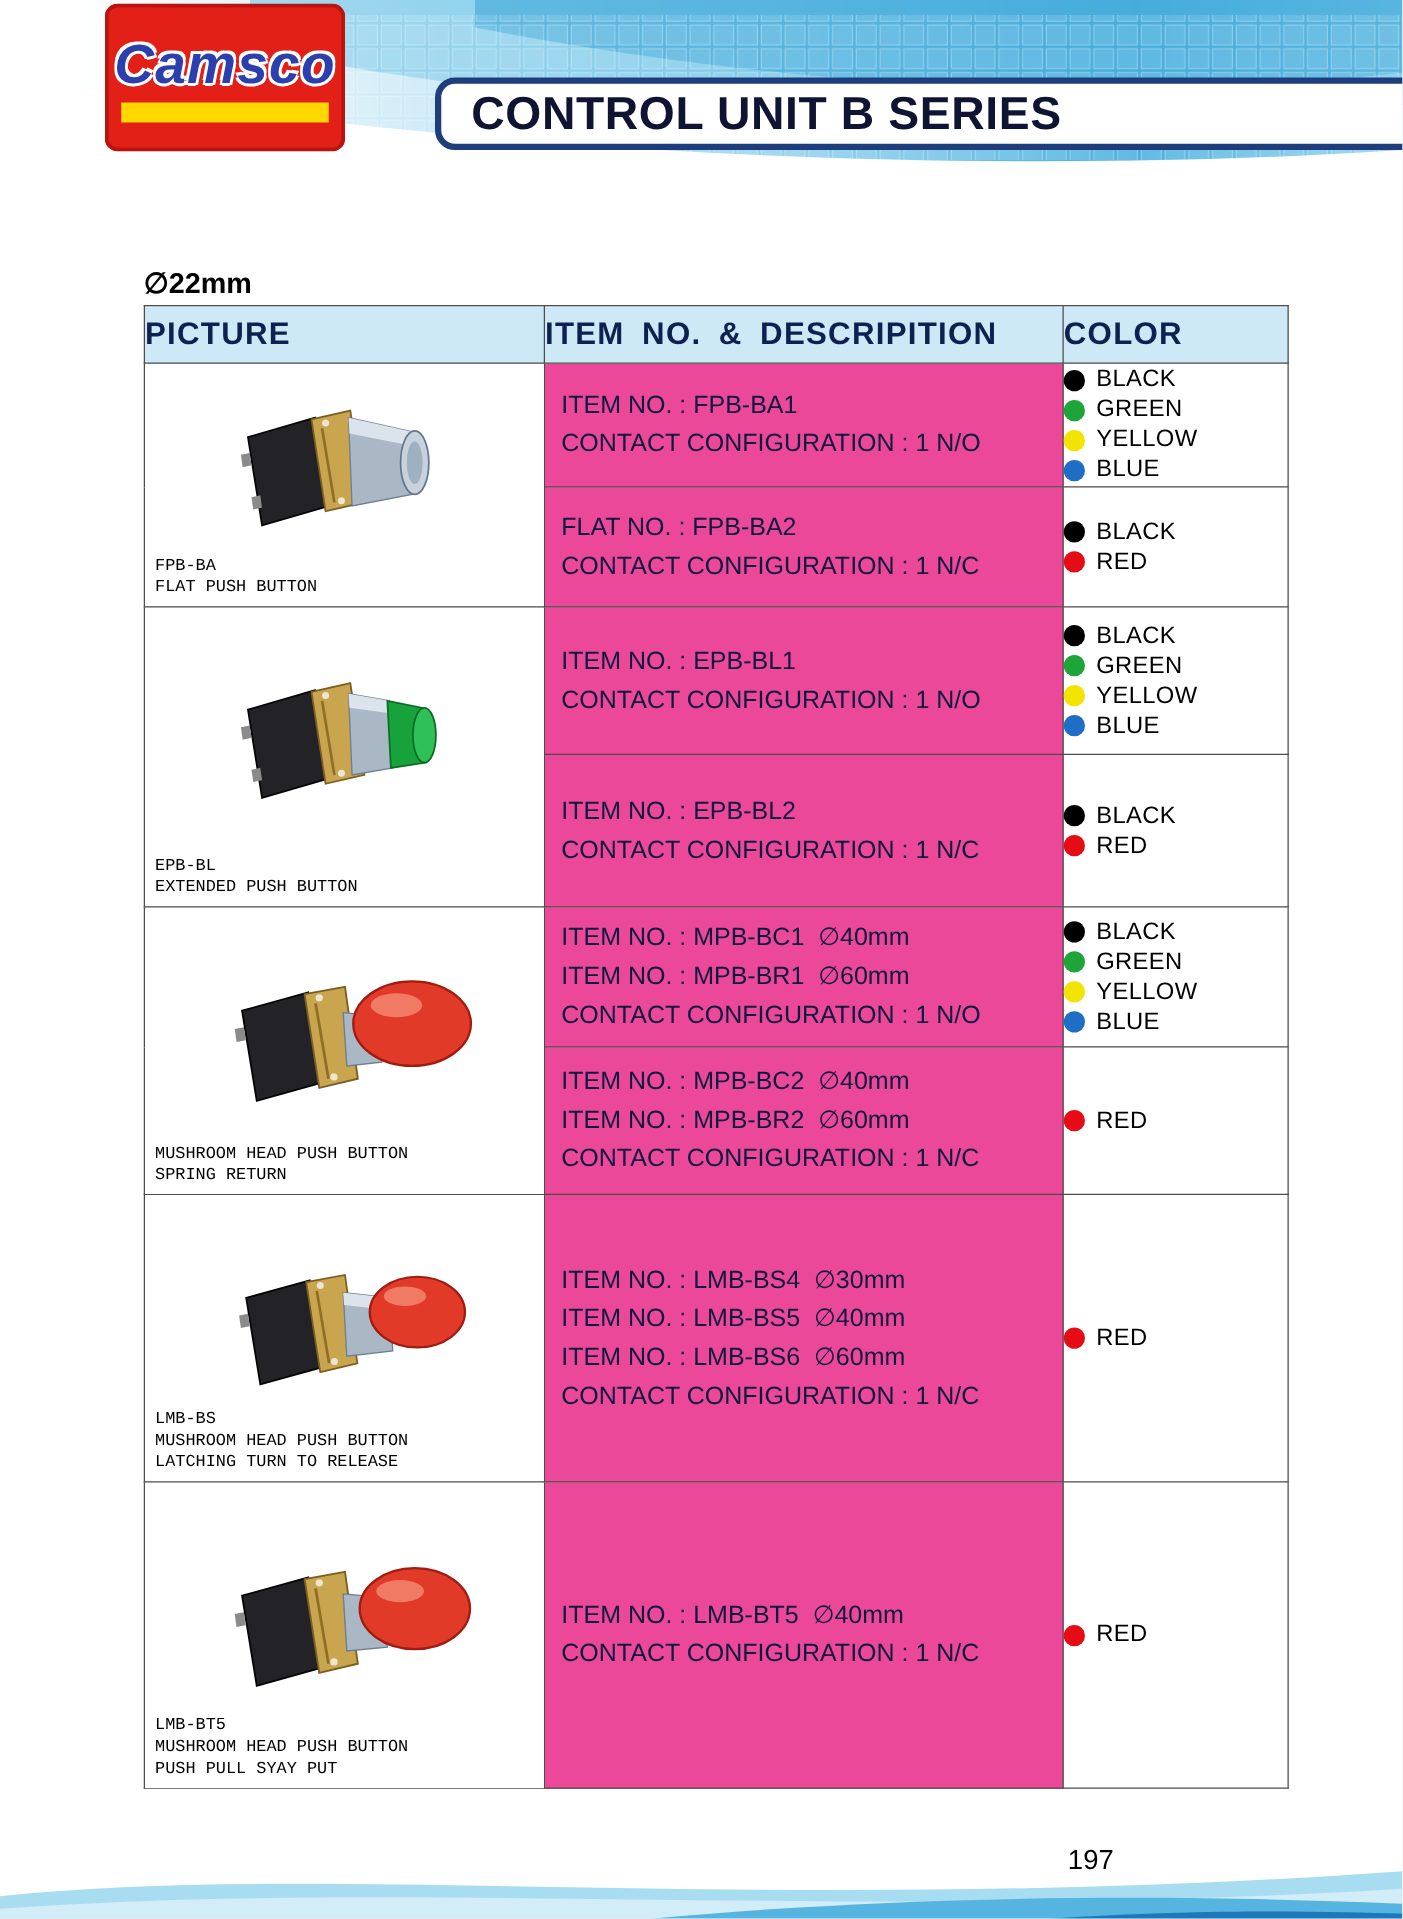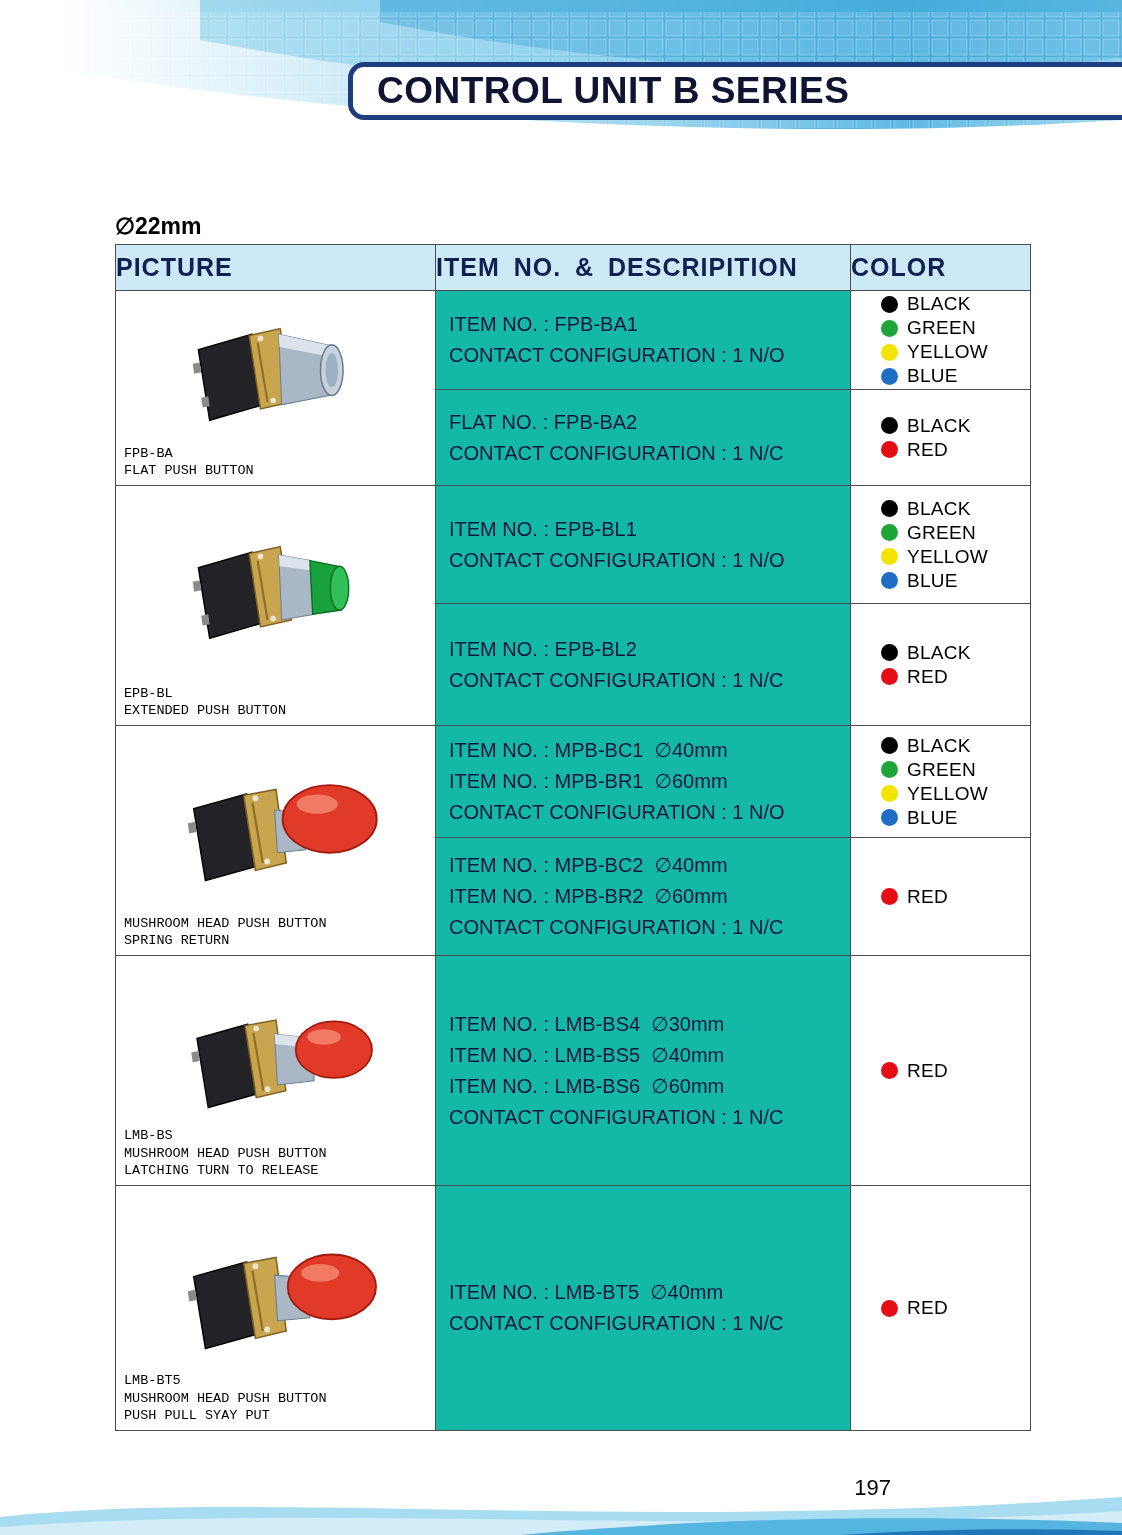--- a/index.html
+++ b/index.html
@@ -28,22 +28,22 @@
 
   
   table.catalog { position:absolute; left:115px; top:244px; width:915px;
     border-collapse:collapse; table-layout:fixed; }
   .catalog th, .catalog td { border:1.6px solid #4c4c4c; }
   .catalog th { background:#cde9f6; height:46px; font-size:25px; font-weight:bold;
     color:#0e2150; letter-spacing:1px; text-align:left; }
   th.wide { word-spacing:6px; }
 
   td.pic  { background:#fff; position:relative; vertical-align:middle; text-align:center;font-family:Liberation Mono, monospace; }
-  td.desc { background:#14b8a6; vertical-align:middle; padding-left:13px; }
-  td.colr { background:#fff; vertical-align:middle; padding-left:30px; }
+  td.desc { background:#ec4899; vertical-align:middle; padding-left:13px; }
+  td.colr { background:#fff; vertical-align:middle; }
 
   .h92  td.desc, .h92  td.colr { height:92px; }
   .h96  td.desc, .h96  td.colr { height:96px; }
   .h118 td.desc, .h118 td.colr { height:118px; }
   .h122 td.desc, .h122 td.colr { height:122px; }
   .h112 td.desc, .h112 td.colr { height:112px; }
   .h118b td.desc,.h118b td.colr{ height:118px; }
   .h230 td.desc, .h230 td.colr { height:230px; }
   .h245 td.desc, .h245 td.colr { height:245px; }
 
@@ -81,20 +81,24 @@
         </linearGradient>
       </defs>
       <rect width="1122" height="142" fill="#ffffff"></rect>
       <path d="M60,0 H1122 V120 C820,140 420,128 60,70 Z" fill="url(#bandg)"></path>
       <path d="M200,0 H1122 V84 C860,112 520,100 200,40 Z" fill="#6cc2e6" opacity="0.55"></path>
       <path d="M380,0 H1122 V58 C900,84 640,72 380,22 Z" fill="#2f9fd6" opacity="0.5"></path>
       <rect x="90" y="12" width="1032" height="116" fill="url(#mos)"></rect>
       <path d="M0,130 C300,98 700,122 1122,94" stroke="#ffffff" stroke-width="3" fill="none" opacity="0.8"></path>
     </svg>
 
+    <div class="logo">
+      <div class="logo-text">Camsco</div>
+      <div class="logo-bar"></div>
+    </div>
 
     <div class="title-box">
       <span class="title-text">CONTROL UNIT B SERIES</span>
     </div>
   </header>
 
   <div class="size-note">∅22mm</div>
 
   <table class="catalog">
     <colgroup>

